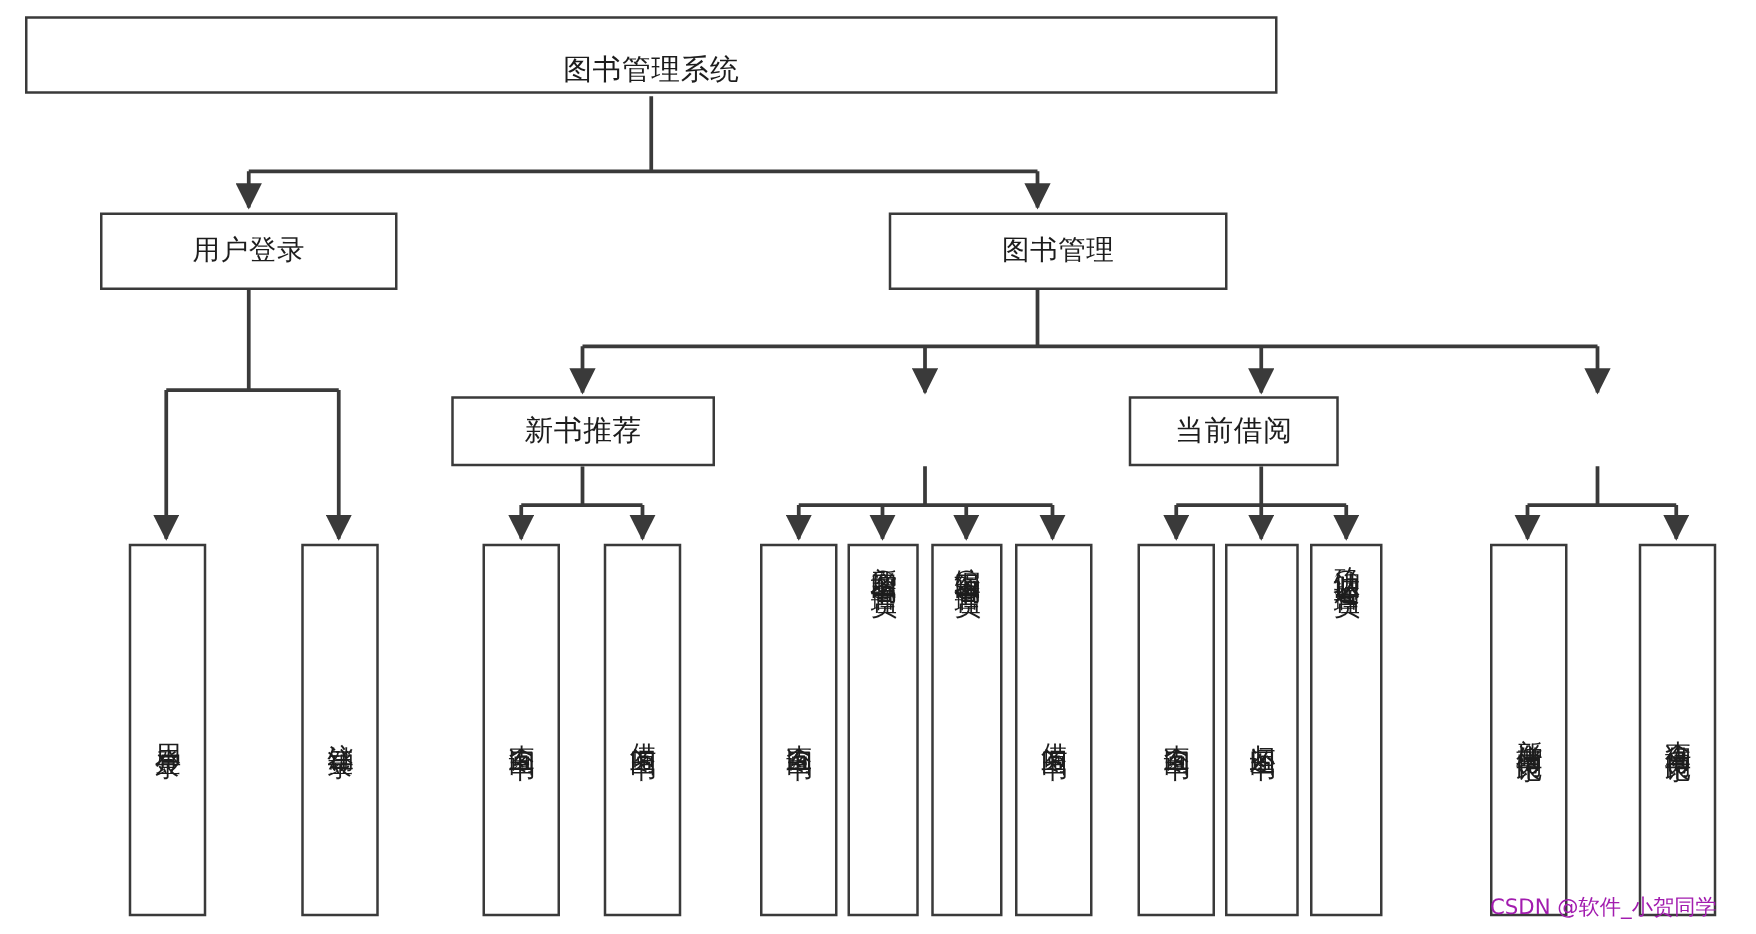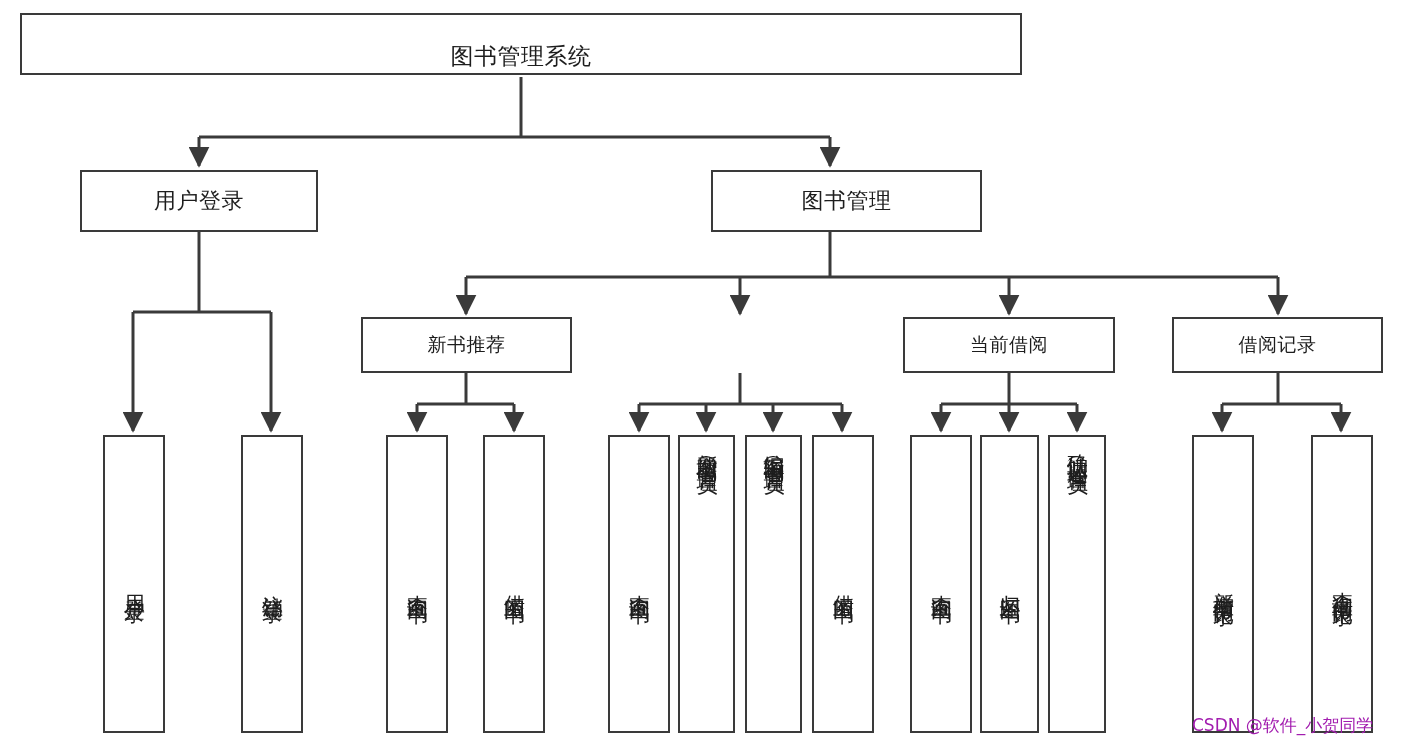--- a/index.html
+++ b/index.html
@@ -38,21 +38,21 @@
     z-index: 2;
   }
   .node .lbl {
     display: block;
     text-align: center;
     line-height: 1.25;
     letter-spacing: 0.5px;
   }
   .node.root .lbl { font-size: 23px; margin-top: 24px; }
   .node.lvl1 .lbl { font-size: 22px; }
-  .node.lvl2 .lbl { font-size: 19px; }
+  .node.lvl2 .lbl { font-size: 23px; }
   .node.leaf {
     align-items: flex-start;
     justify-content: center;
     padding-top: 0;
   }
   .node.leaf .lbl {
     writing-mode: vertical-rl;
     text-orientation: upright;
     font-size: 21px;
     line-height: 1.0;
@@ -136,25 +136,22 @@
   <div class="node lvl1" style="left:80px; top:170px; width:238px; height:62px;">
     <span class="lbl">用户登录</span>
   </div>
   <div class="node lvl1" style="left:711px; top:170px; width:271px; height:62px;">
     <span class="lbl">图书管理</span>
   </div>
 
   <div class="node lvl2" style="left:361px; top:317px; width:211px; height:56px;">
     <span class="lbl">新书推荐</span>
   </div>
-  <div class="node lvl2" style="left:903px; top:317px; width:212px; height:56px;">
+  <div class="node lvl2" style="left:903px; top:317px; width:168px; height:56px;">
     <span class="lbl">当前借阅</span>
-  </div>
-  <div class="node lvl2" style="left:1172px; top:317px; width:211px; height:56px;">
-    <span class="lbl">借阅记录</span>
   </div>
 
   <div class="node leaf mid" style="left:103px; top:435px; width:62px; height:298px;">
     <span class="lbl">用户登录</span>
   </div>
   <div class="node leaf mid" style="left:241px; top:435px; width:62px; height:298px;">
     <span class="lbl">注销登录</span>
   </div>
 
   <div class="node leaf mid" style="left:386px; top:435px; width:62px; height:298px;">

